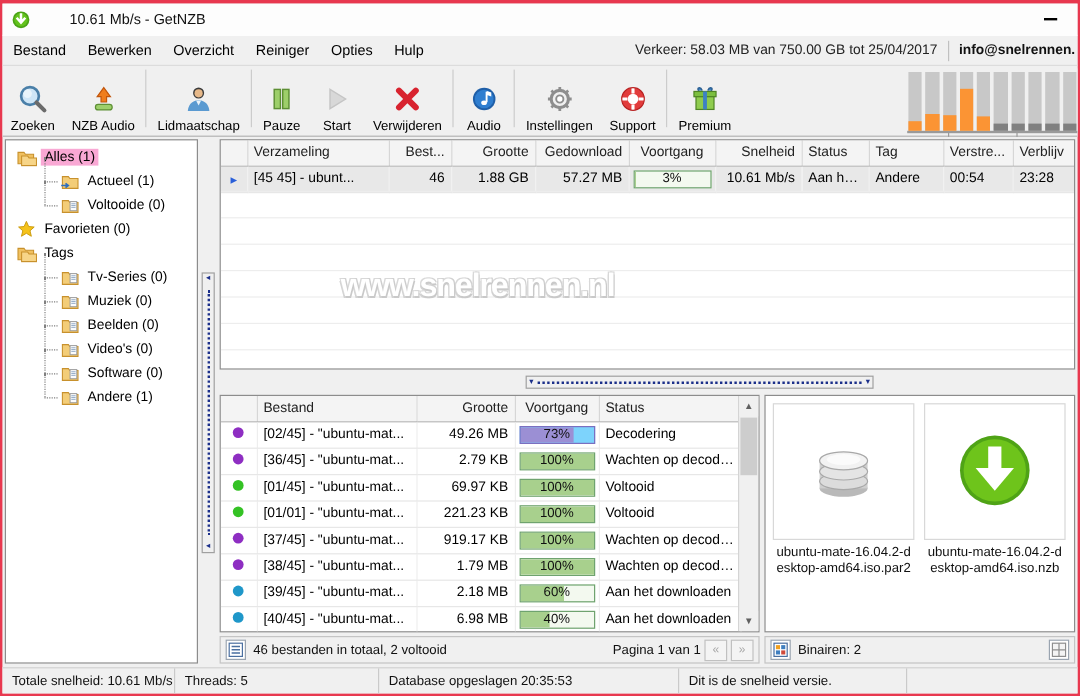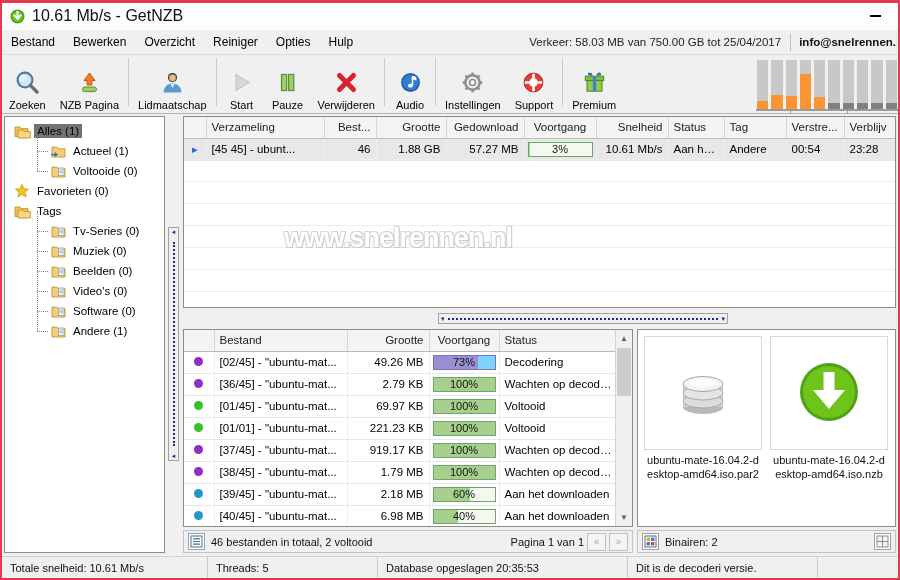--- a/index.html
+++ b/index.html
@@ -16,21 +16,21 @@
     background:#f0f0f0; overflow:hidden;
   }
 
   
   .titlebar {
     position:absolute; left:0; top:0; right:0; height:27px;
     background:#fdfdfd; display:flex; align-items:center;
     border-bottom:1px solid #fdfdfd;
   }
   .title-icon { margin-left:8px; margin-right:7px; display:flex; }
-  .title-text { font-size:16px; color:#111; }
+  .title-text { font-size:12px; color:#111;margin-left:26px; }
   .win-controls { margin-left:auto; display:flex; height:27px; }
   .win-btn {
     width:46px; height:27px; display:flex; align-items:center; justify-content:center;
   }
   .minline { width:11px; height:2px; background:#000; }
 
   
   .menubar {
     position:absolute; left:0; top:27px; right:0; height:25px;
     background:#f0f0f0; display:flex; align-items:center;
@@ -73,21 +73,21 @@
   .gticks { position:absolute; left:0; right:0; bottom:-5px; height:4px; }
   .gtick { position:absolute; width:1px; height:4px; background:#9a9a9a; }
 
   
   .tree-panel {
     position:absolute; left:2px; top:113px; width:161px; height:437px;
     background:#fff; border:1px solid #8c8c8c; overflow:hidden;
   }
   .tree { padding:4px 0 0 0; }
   .tnode { display:flex; align-items:center; height:20px; position:relative; white-space:nowrap; }
-  .tnode.sel .tlabel { background:#737373; }
+  .tnode.sel .tlabel { background:#f9a8d4; }
   .tnode .indent { width:22px; height:20px; position:relative; }
   .tnode .indent.child::before {
     content:""; position:absolute; left:10px; top:-10px; bottom:10px; width:0;
     border-left:1px dotted #808080;
   }
   .tnode .indent.child::after {
     content:""; position:absolute; left:10px; top:10px; width:11px; height:0;
     border-top:1px dotted #808080;
   }
   .tico { width:18px; height:18px; margin-right:3px; display:flex; align-items:center; justify-content:center; }
@@ -217,21 +217,21 @@
     position:absolute; left:0; bottom:0; right:0; height:22px;
     background:#f0f0f0; border-top:1px solid #d2d2d2;
     display:flex; align-items:center;
   }
   .sb-cell {
     font-size:11px; color:#111; padding:0 8px; height:22px;
     display:flex; align-items:center; white-space:nowrap;
     border-right:1px solid #cacaca;
   }
   .sb-cell:first-child { border-left:none; }
-  .sb-cell.c1 { width:206px; }
+  .sb-cell.c1 { width:144px; }
   .sb-cell.c2 { width:170px; }
   .sb-cell.c3 { width:250px; }
   .sb-cell.c4 { width:190px; }
   .sb-cell.c5 { border-right:none; flex:1; }
 </style>
 </head>
 <body>
 
 <div id="app">
 
@@ -278,56 +278,56 @@
       <span class="tb-lbl">Zoeken</span>
     </div>
 
     <div class="tb-btn">
       <span class="tb-ico">
         <svg width="27" height="27" viewBox="0 0 27 27">
           <path d="M13.5 4 L19 11.5 L15.8 11.5 L15.8 16 L11.2 16 L11.2 11.5 L8 11.5 Z" fill="#f07e1e" stroke="#c2560c" stroke-width="1"></path>
           <rect x="6.5" y="18" width="14" height="4.6" rx="2.3" fill="#9dcf6a" stroke="#5d8f34" stroke-width="1"></rect>
         </svg>
       </span>
-      <span class="tb-lbl">NZB Pagina</span>
+      <span class="tb-lbl">NZB Audio</span>
     </div>
 
     <div class="tb-sep"></div>
 
     <div class="tb-btn">
       <span class="tb-ico">
         <svg width="27" height="27" viewBox="0 0 27 27">
           <circle cx="13.5" cy="8.5" r="4.6" fill="#3b3b3b"></circle>
           <circle cx="13.5" cy="8.8" r="3.4" fill="#e7b98a"></circle>
           <path d="M4.5 23.5 C5.2 16.5 10 14.6 13.5 14.6 C17 14.6 21.8 16.5 22.5 23.5 Z" fill="#5a9ad1"></path>
           <path d="M11.4 14.8 L13.5 19 L15.6 14.8 Z" fill="#e9f2f9"></path>
         </svg>
       </span>
       <span class="tb-lbl">Lidmaatschap</span>
     </div>
 
     <div class="tb-sep"></div>
 
-    <div class="tb-btn tb-disabled">
-      <span class="tb-ico">
-        <svg width="27" height="27" viewBox="0 0 27 27">
-          <path d="M8 5.5 L21 13.5 L8 21.5 Z" fill="#b9b9b9" stroke="#8a8a8a" stroke-width="1.2"></path>
-        </svg>
-      </span>
-      <span class="tb-lbl">Start</span>
-    </div>
-
     <div class="tb-btn">
       <span class="tb-ico">
         <svg width="27" height="27" viewBox="0 0 27 27">
           <rect x="7.5" y="5.5" width="5.2" height="16" fill="#9dcf6a" stroke="#5d8f34" stroke-width="1.2"></rect>
           <rect x="14.6" y="5.5" width="5.2" height="16" fill="#9dcf6a" stroke="#5d8f34" stroke-width="1.2"></rect>
         </svg>
       </span>
       <span class="tb-lbl">Pauze</span>
+    </div>
+
+    <div class="tb-btn tb-disabled">
+      <span class="tb-ico">
+        <svg width="27" height="27" viewBox="0 0 27 27">
+          <path d="M8 5.5 L21 13.5 L8 21.5 Z" fill="#b9b9b9" stroke="#8a8a8a" stroke-width="1.2"></path>
+        </svg>
+      </span>
+      <span class="tb-lbl">Start</span>
     </div>
 
     <div class="tb-btn">
       <span class="tb-ico">
         <svg width="27" height="27" viewBox="0 0 27 27">
           <path d="M6.5 6.5 L20.5 20.5 M20.5 6.5 L6.5 20.5" stroke="#d8232f" stroke-width="5" stroke-linecap="round"></path>
         </svg>
       </span>
       <span class="tb-lbl">Verwijderen</span>
     </div>
@@ -841,16 +841,16 @@
             <path d="M6.5 1 V12 M1 6.5 H12"></path>
           </g>
       </svg>
     </span>
   </div>
 
   <div class="statusbar">
     <div class="sb-cell c1">Totale snelheid: 10.61 Mb/s</div>
     <div class="sb-cell c2">Threads: 5</div>
     <div class="sb-cell c3">Database opgeslagen 20:35:53</div>
-    <div class="sb-cell c4">Dit is de decoderi versie.</div>
+    <div class="sb-cell c4">Dit is de snelheid versie.</div>
   </div>
 
 </div>
 
 </body></html>

